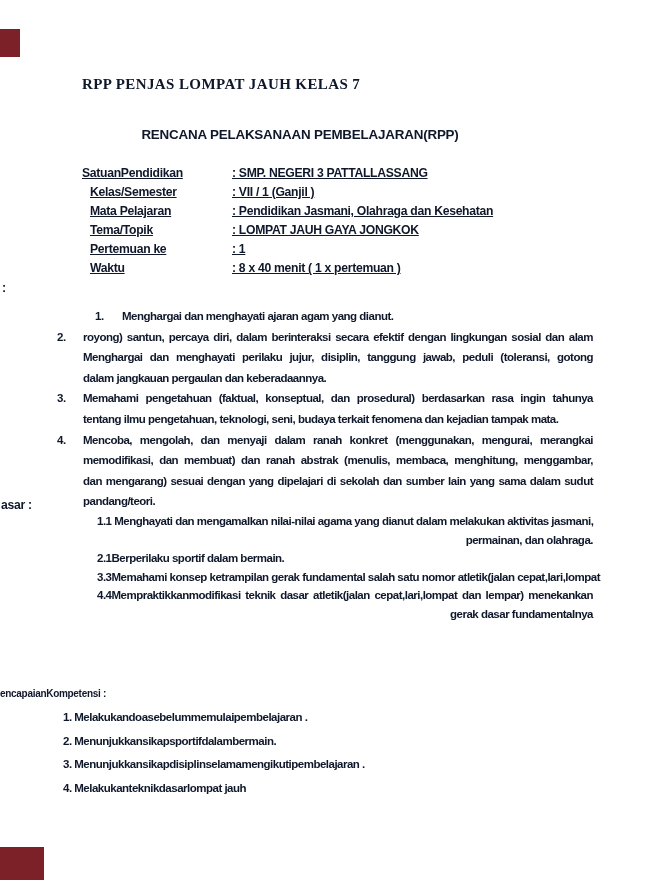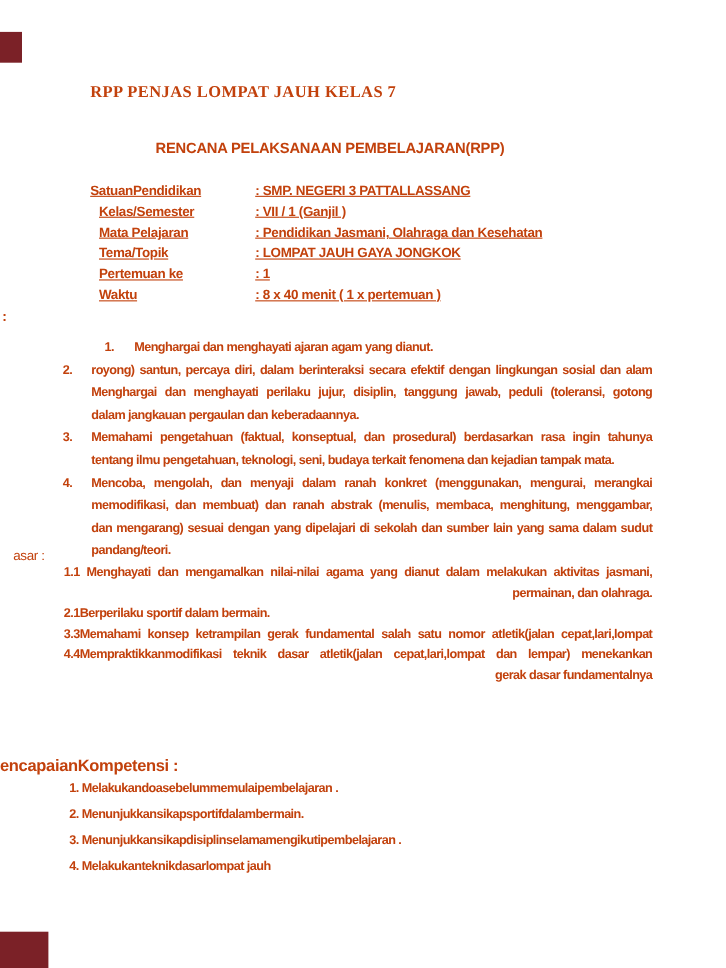--- a/index.html
+++ b/index.html
@@ -16,35 +16,35 @@
   .mrow.ind .lbl{flex:0 0 142px;padding-left:8px;}
   .sec-colon{position:absolute;left:2px;top:281px;font-weight:700;font-size:12.5px;}
   .body-txt{font-size:11.5px;font-weight:700;letter-spacing:-.5px;}
   .ki-list{position:absolute;left:0;top:306px;width:660px;}
   .ki-item{display:flex;line-height:20.6px;}
   .ki-item .num{flex:0 0 26px;margin-left:57px;}
   .ki-item.indented .num{margin-left:95px;flex-basis:27px;}
   .ki-item .txt{width:510px;}
   .line{white-space:nowrap;}
   .line.j{text-align:justify;text-align-last:justify;}
-  .kd-head{position:absolute;left:12px;top:498px;font-weight:400;font-size:12.2px;letter-spacing:-.3px;white-space:nowrap;}
+  .kd-head{position:absolute;left:1px;top:498px;font-weight:700;font-size:12.2px;letter-spacing:-.3px;white-space:nowrap;}
   .kd-list{position:absolute;left:58px;top:512px;width:535px;}
-  .kd-item{line-height:18.6px;}
+  .kd-item{line-height:18.6px;margin-left:39px;}
   .kd-item .line.wrap{padding-left:28px;text-align:right;}
-  .ind-head{position:absolute;left:0;top:688px;font-weight:700;font-size:15px;letter-spacing:-.3px;white-space:nowrap;}
+  .ind-head{position:absolute;left:0;top:688px;font-weight:700;font-size:10px;letter-spacing:-.3px;white-space:nowrap;}
   .ind-list{position:absolute;left:63px;top:710px;}
   .ind-item{line-height:14px;margin-bottom:9.5px;white-space:nowrap;}
   .corner{position:absolute;background:#7b2127;}
   .corner.tl{left:0;top:29px;width:20px;height:28px;}
   .corner.bl{left:0;top:847px;width:44px;height:33px;}
 </style>
 </head>
 <body>
 
-<div id="page" style="background: rgb(255, 255, 255); color: #c2410c;">
+<div id="page" style="background: rgb(255, 255, 255); color: #0f172a;">
 
   <div class="corner tl" style="background: rgb(123, 33, 39);"></div>
   <div class="corner bl" style="background: rgb(123, 33, 39);"></div>
 
   <div class="doc-label">RPP PENJAS LOMPAT JAUH KELAS 7</div>
 
   <div class="doc-title">RENCANA PELAKSANAAN PEMBELAJARAN(RPP)</div>
 
   <div class="meta">
       <div class="mrow">

